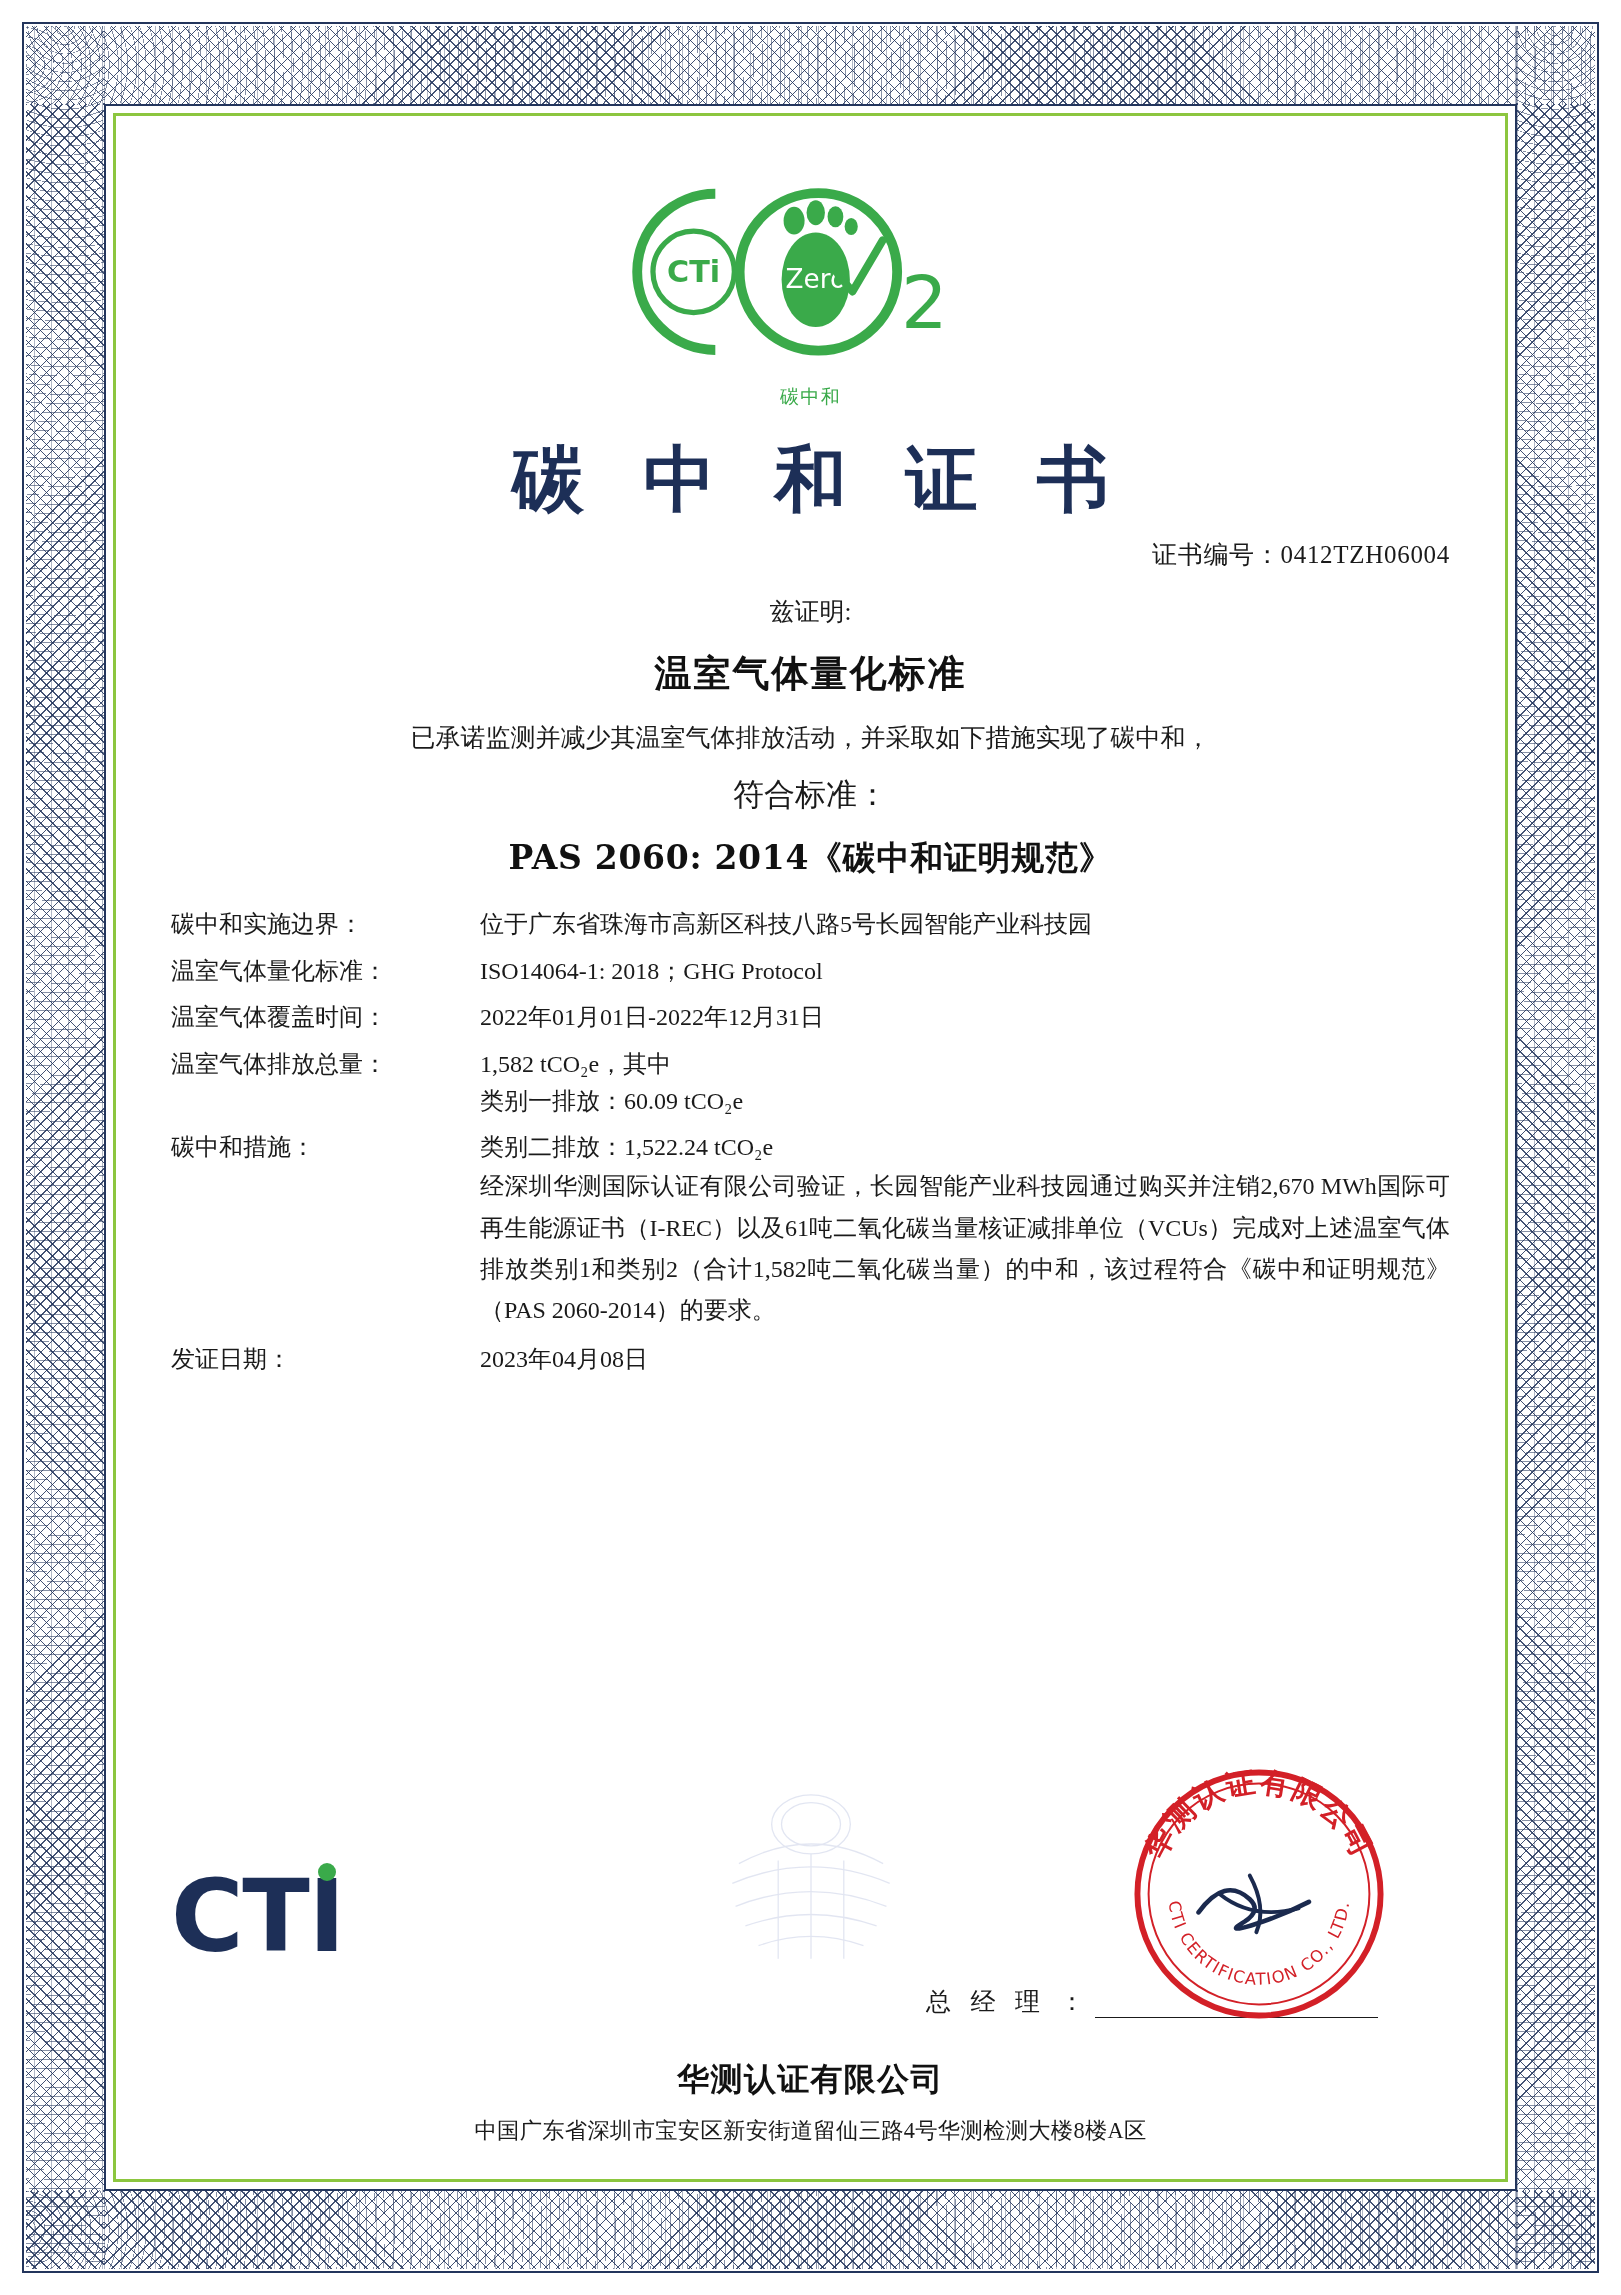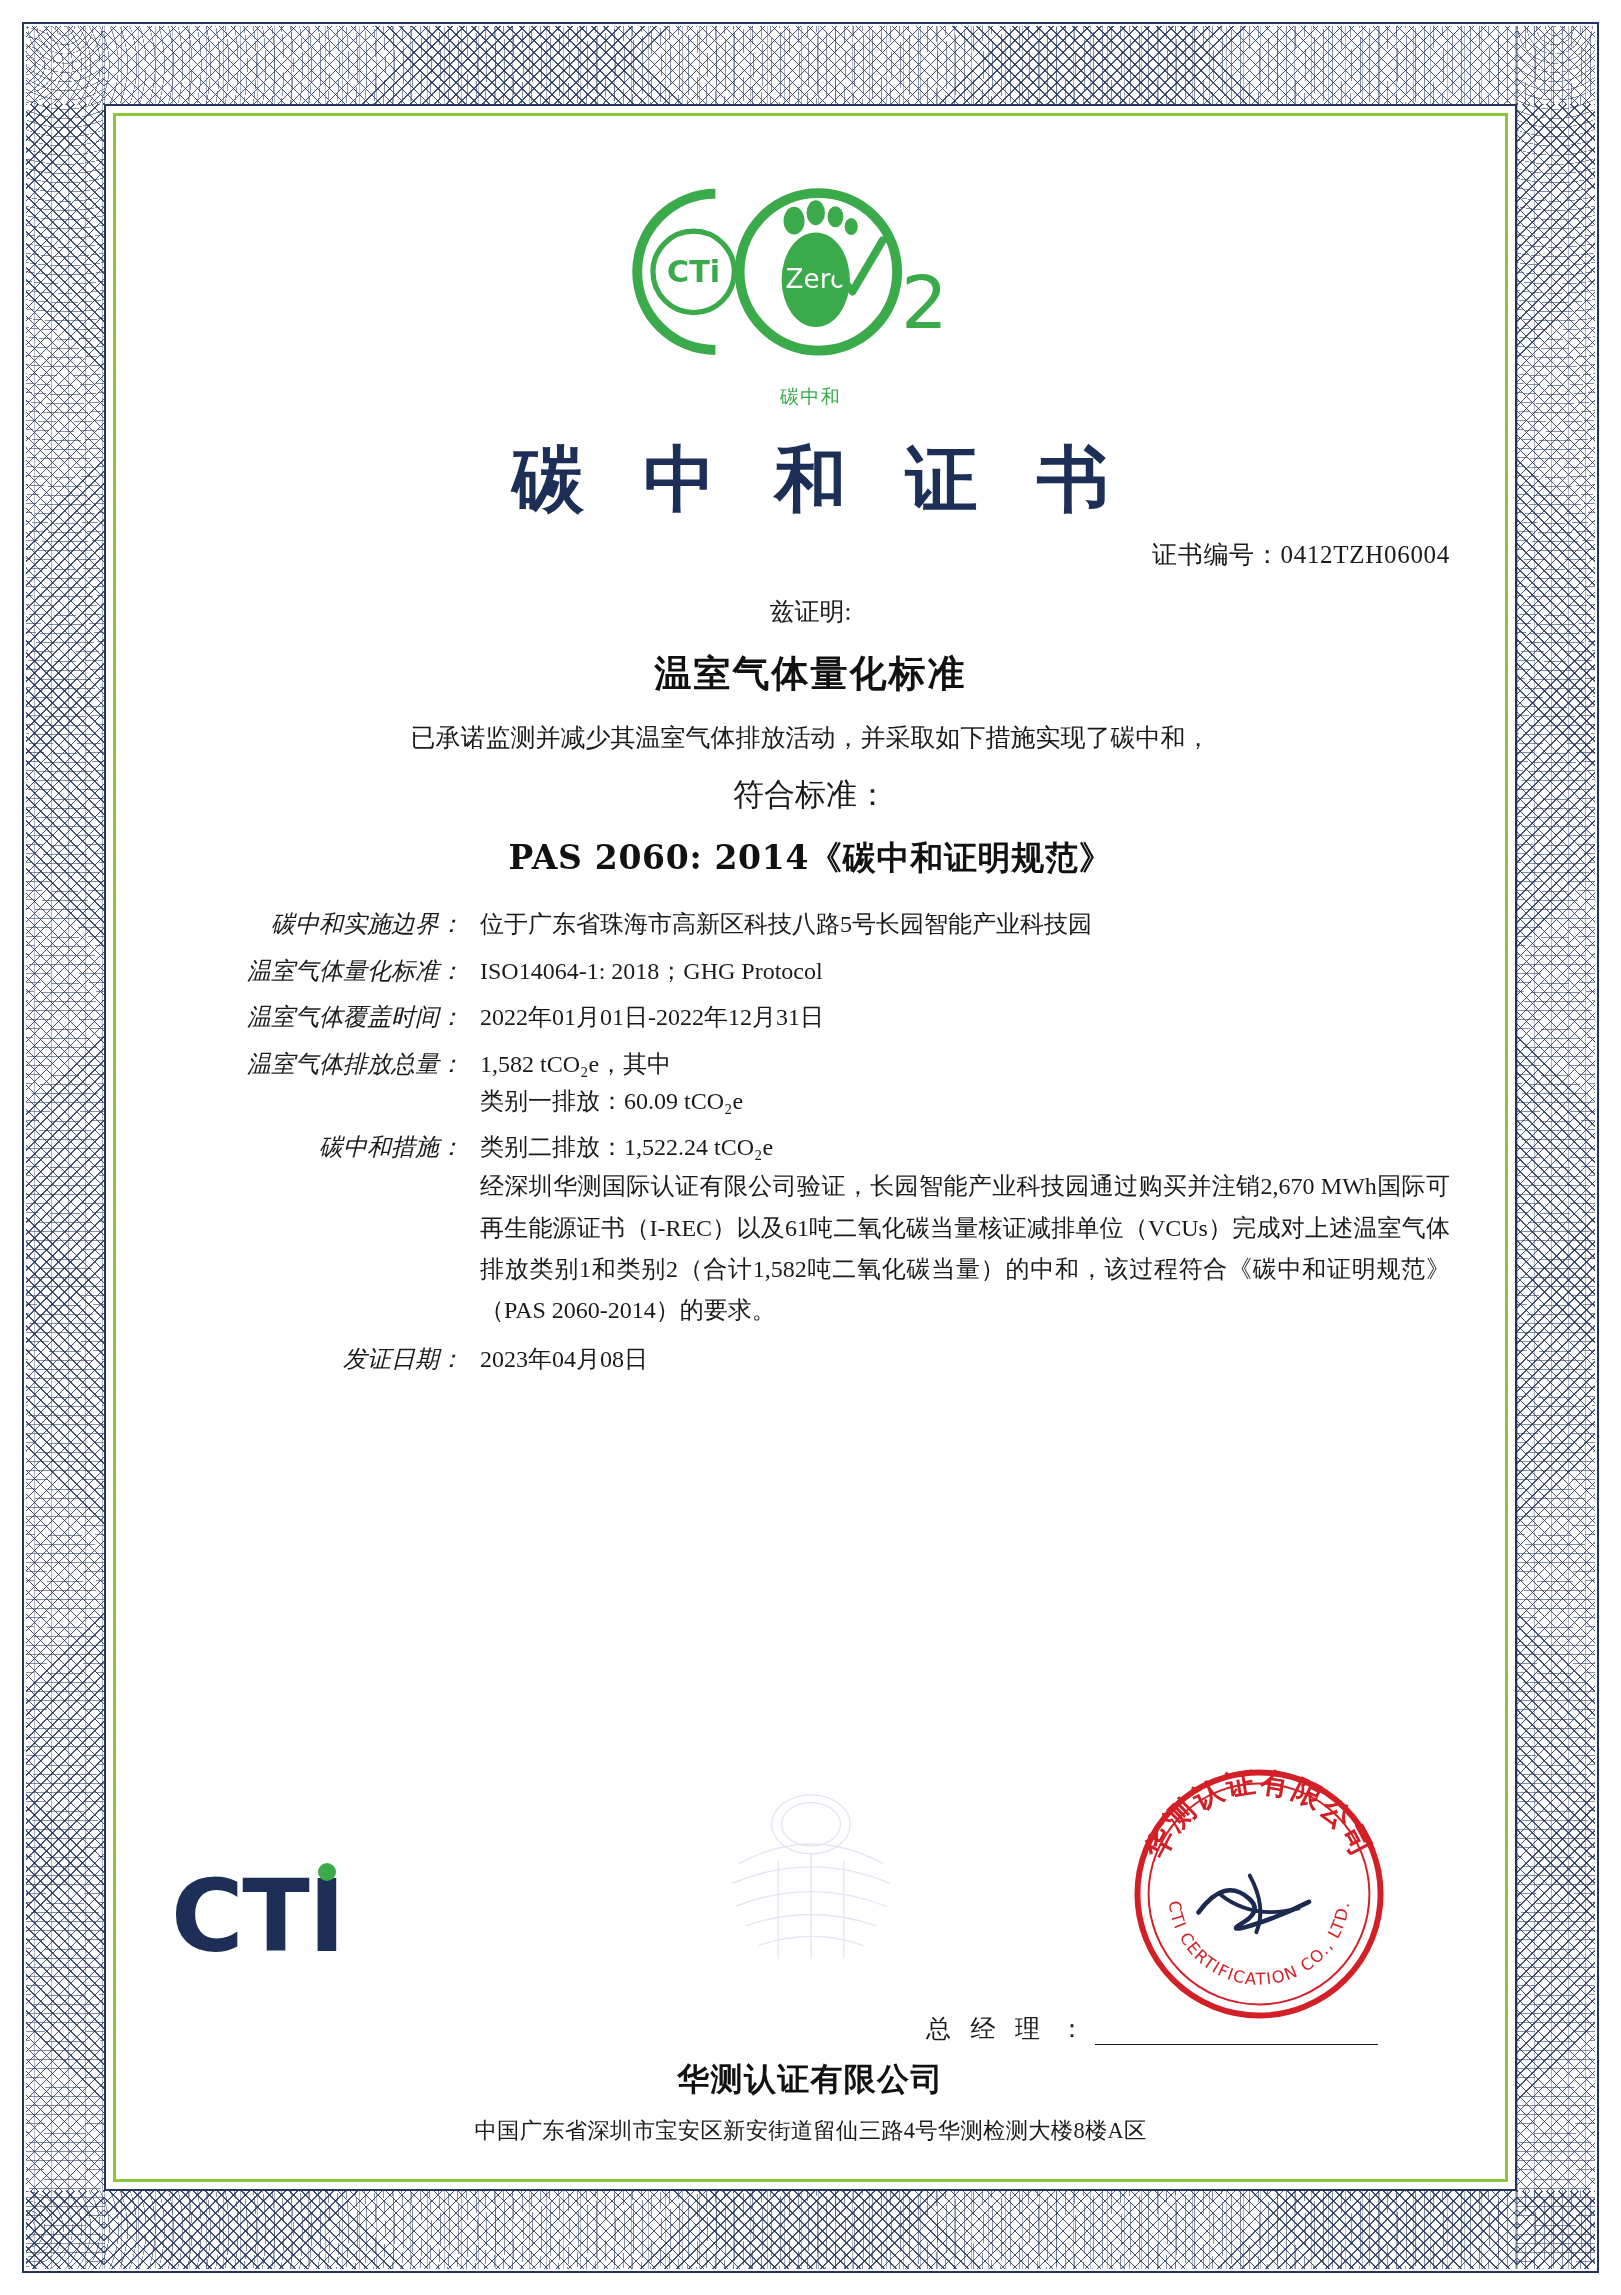--- a/index.html
+++ b/index.html
@@ -172,26 +172,24 @@
     color: #1a1a1a;
   }
   .field-row {
     display: flex;
     align-items: flex-start;
     margin-bottom: 9.2px;
   }
   .field-label {
     width: 309px;
     flex: 0 0 309px;
-    text-align: right;
     padding-right: 17px;
     box-sizing: border-box;
     line-height: 1.55;
     white-space: nowrap;
-    font-style: italic;
   }
   .field-value {
     flex: 1 1 auto;
     line-height: 1.55;
   }
   .field-value .cont-line {
     display: block;
   }
   .para {
     text-align: justify;
@@ -226,21 +224,21 @@
     right: 8px;
     top: -4px;
     width: 18.4px;
     height: 18.4px;
     border-radius: 50%;
     background: #3aaa4a;
   }
   .signature-area {
     position: absolute;
     right: 118px;
-    bottom: 13px;
+    bottom: 40px;
     display: flex;
     align-items: flex-end;
   }
   .gm-label {
     font-size: 25px;
     color: #1a1a1a;
     letter-spacing: 6.6px;
     white-space: nowrap;
   }
   .sig-line {

